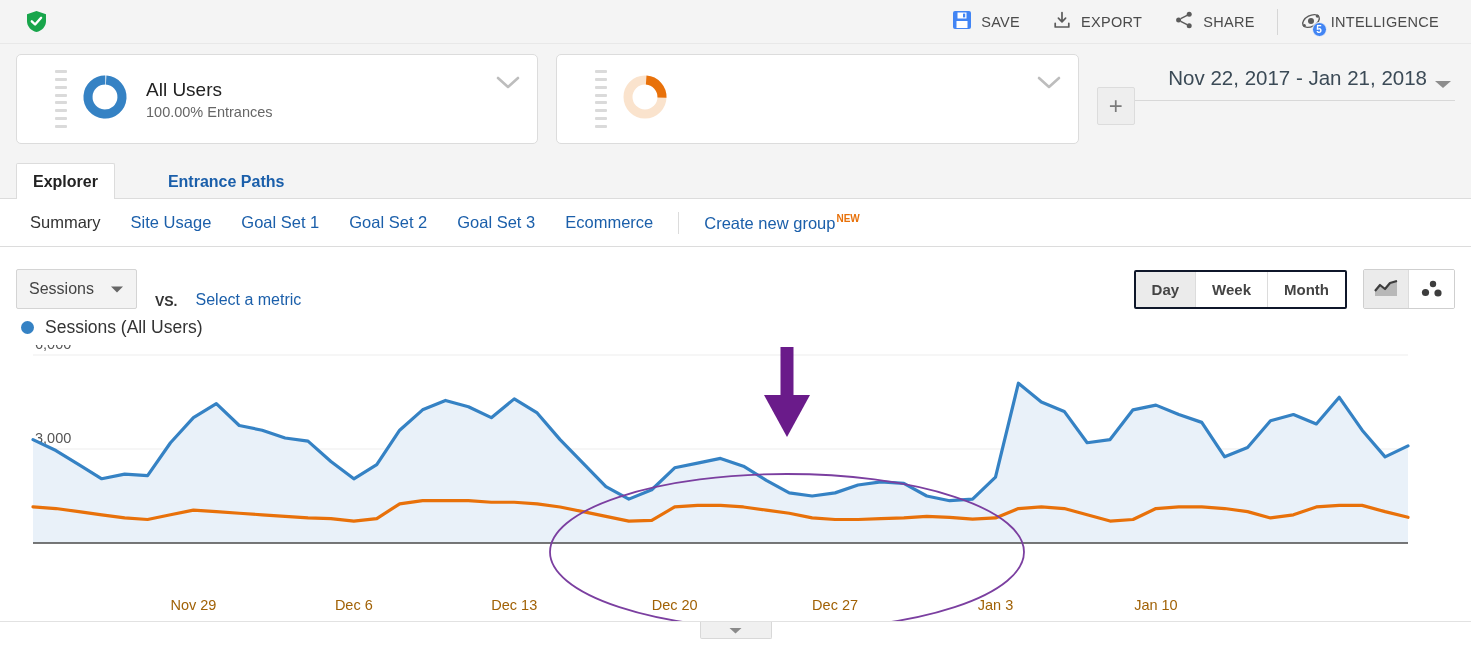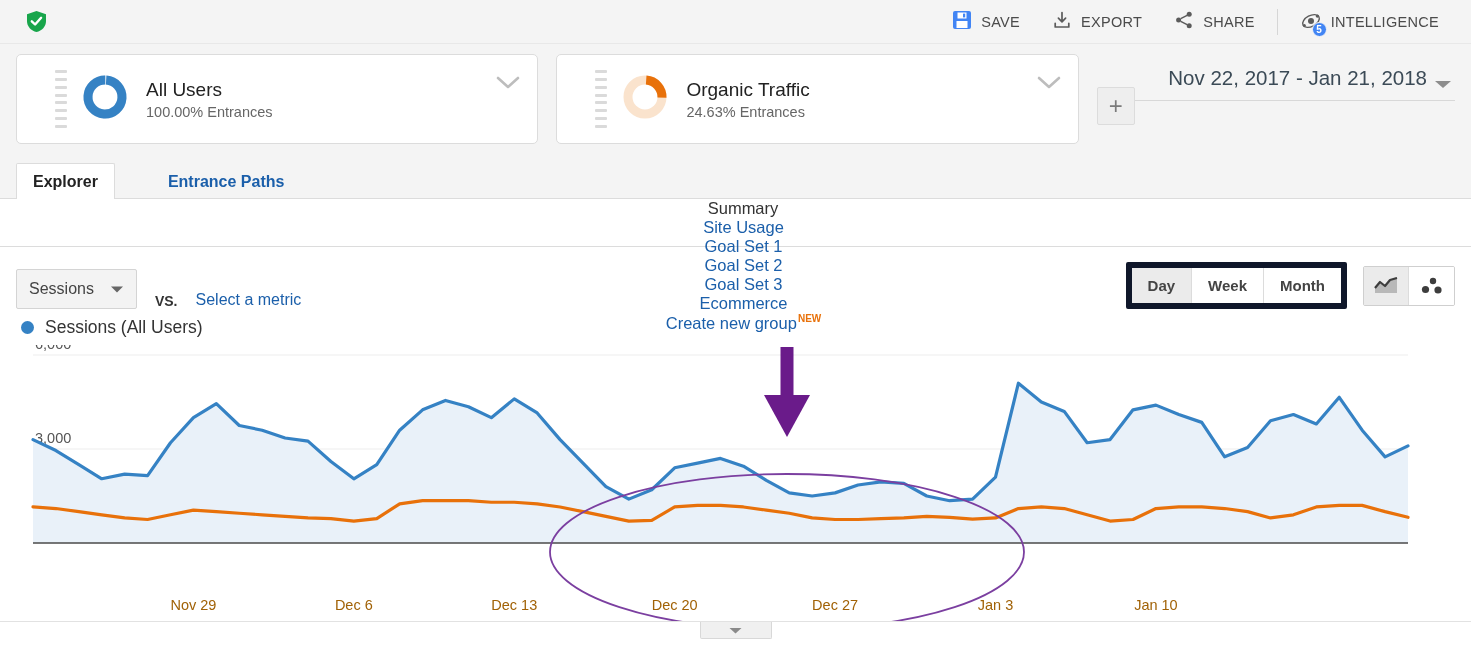--- a/index.html
+++ b/index.html
@@ -79,40 +79,40 @@
   }
   .tab {
     padding:9px 16px 8px; font-size:16px; font-weight:bold; cursor:pointer;
     border:1px solid transparent; border-bottom:none; position:relative; top:1px;
   }
   .tab.active { background:#fff; color:#222; border-color:#dcdcdc; border-radius:2px 2px 0 0; }
   .tab.link { color:#1b5faa; }
 
   .subtabs {
     height:48px; background:#fff; display:flex; align-items:center;
-    padding-left:16px; border-bottom:1px solid #dcdcdc; gap:0;flex-direction:column;
+    padding-left:16px; border-bottom:1px solid #dcdcdc; gap:0;
   }
   .subtab { font-size:16.5px; color:#1b5faa; cursor:pointer; padding:0 15px; }
   .subtab:first-child { padding-left:14px; }
   .subtab.active { color:#333; }
   .subtab-sep { width:1px; height:22px; background:#dcdcdc; margin:0 10px; }
   .newsup { color:#e8710a; font-size:10px; font-weight:bold; vertical-align:super; margin-left:1px; }
 
   
   .ctrlrow { position:relative; height:62px; display:flex; align-items:flex-end; padding:0 16px; }
   .metric-select {
     display:flex; align-items:center; gap:16px;
     background:#f3f3f3; border:1px solid #d4d4d4; border-radius:2px;
     height:40px; padding:0 12px; font-size:16px; color:#444; cursor:pointer;
   }
   .vs { font-size:14px; font-weight:bold; color:#333; margin-left:18px; }
   .sel-metric { font-size:16px; color:#1b5faa; margin-left:18px; cursor:pointer; }
 
   .right-ctrls { margin-left:auto; display:flex; align-items:center; gap:16px; }
-  .seggroup { display:flex; border:6px solid #0f172a; border-radius:2px; overflow:hidden; background:#ef4444; }
+  .seggroup { display:flex; border:2px solid #0f172a; border-radius:2px; overflow:hidden; background:#ef4444; }
   .seggroup div {
     padding:9px 16px; font-size:15px; font-weight:bold; color:#444;
     cursor:pointer; border-right:1px solid #dcdcdc; background:#fff;
   }
   .seggroup div:last-child { border-right:none; }
   .seggroup div.active { background:#ebebeb; }
   .iconpair { display:flex; border:1px solid #cfcfcf; border-radius:2px; overflow:hidden; background:#fff; }
   .iconpair .ib {
     width:45px; height:38px; display:flex; align-items:center; justify-content:center;
     cursor:pointer; border-right:1px solid #dcdcdc; background:#fff;
@@ -248,24 +248,20 @@
           <i></i>
           <i></i>
           <i></i>
           <i></i>
       </div>
       <div class="donut">
         <svg width="50" height="50" viewBox="0 0 50 50">
           <circle cx="25" cy="25" r="17" fill="none" stroke="#fae3cd" stroke-width="9"></circle>
           <circle cx="25" cy="25" r="17" fill="none" stroke="#e8710a" stroke-width="9" stroke-dasharray="26 200" transform="rotate(-86 25 25)"></circle>
         </svg>
-      </div>
-      <div class="seg-text">
-        <div class="seg-name">Organic Traffic</div>
-        <div class="seg-sub">24.63% Entrances</div>
       </div>
       <span class="seg-chevron">
         <svg width="26" height="16" viewBox="0 0 26 16">
             <path d="M3 3 L13 12 L23 3" stroke="#bdbdbd" stroke-width="2.6" fill="none" stroke-linecap="round" stroke-linejoin="round"></path>
           </svg>
       </span>
     </div>
 
     <div class="daterange">
       <div class="date-label">Nov 22, 2017 - Jan 21, 2018</div>

